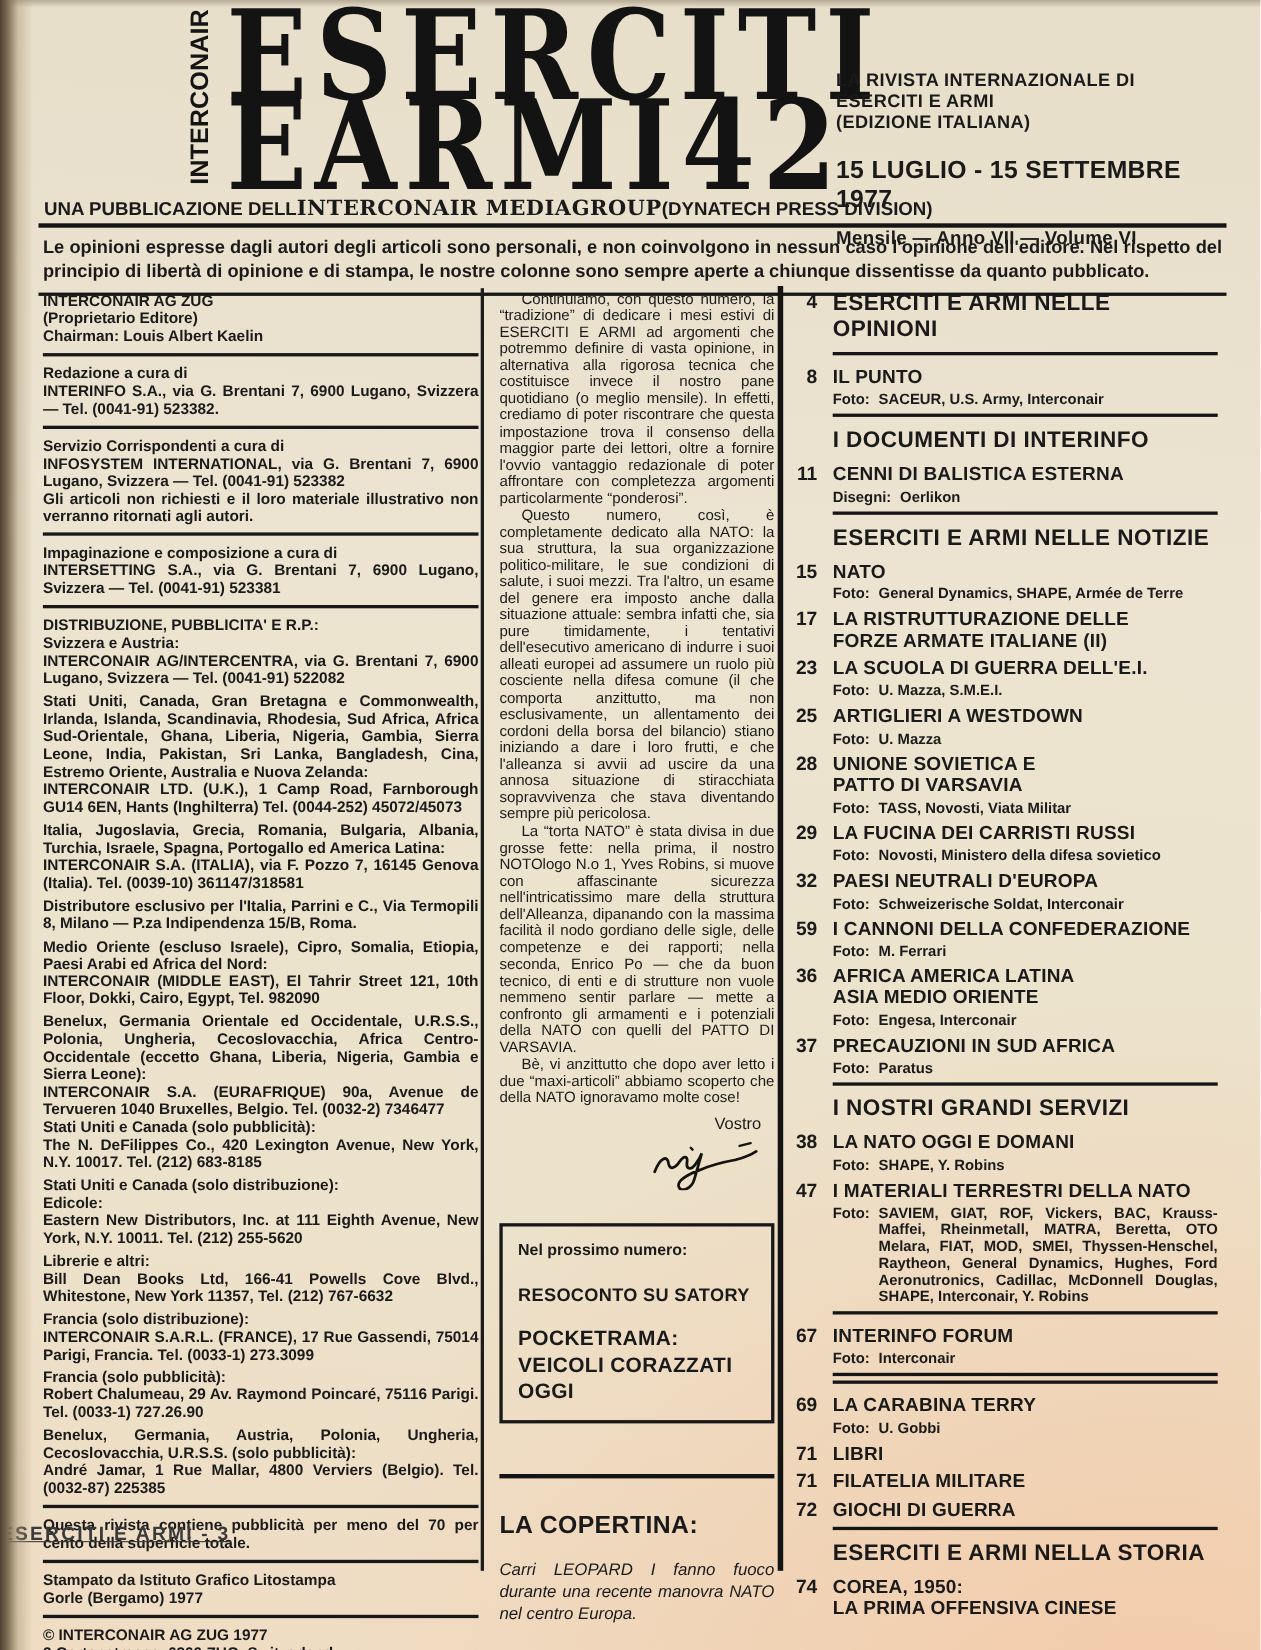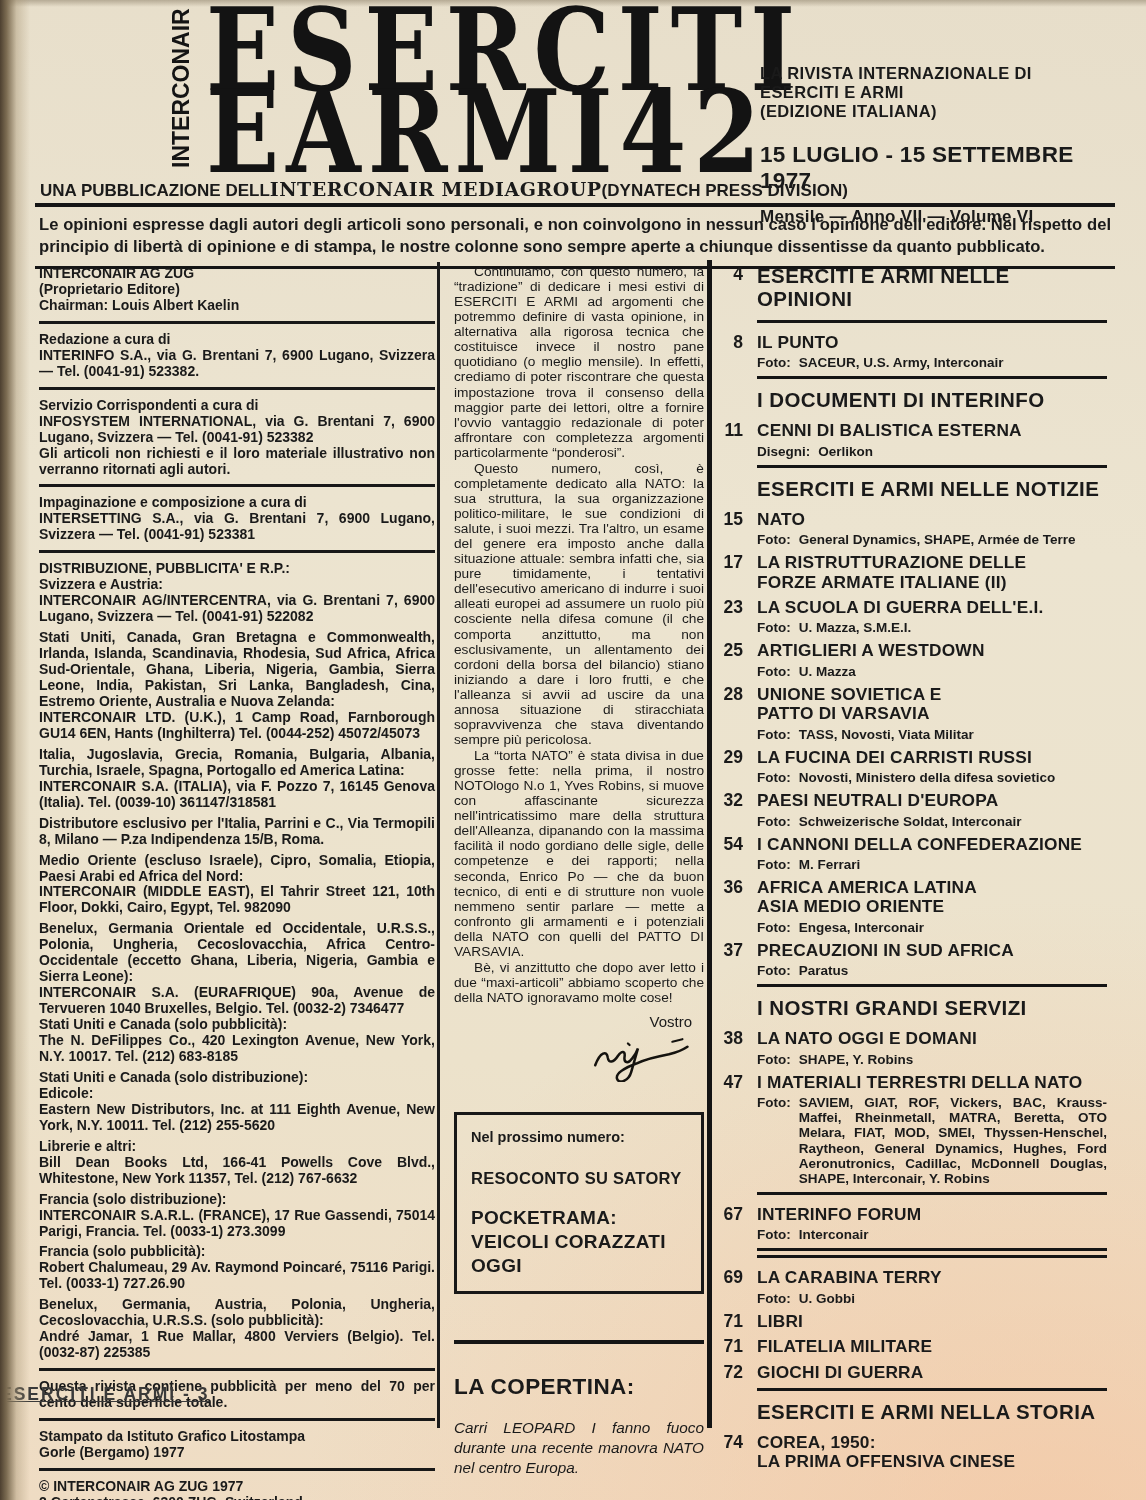--- a/index.html
+++ b/index.html
@@ -307,21 +307,21 @@
           <div class="tnum">32</div>
           <div class="tbody">
             <div class="ttitle">PAESI NEUTRALI D'EUROPA</div>
             <div class="tcredit">
               <span class="cl">Foto:</span>
               <span class="ct">Schweizerische Soldat, Interconair</span>
             </div>
           </div>
         </div>
         <div class="titem">
-          <div class="tnum">54</div>
+          <div class="tnum">59</div>
           <div class="tbody">
             <div class="ttitle">I CANNONI DELLA CONFEDERAZIONE</div>
             <div class="tcredit">
               <span class="cl">Foto:</span>
               <span class="ct">M. Ferrari</span>
             </div>
           </div>
         </div>
         <div class="titem">
           <div class="tnum">36</div>

